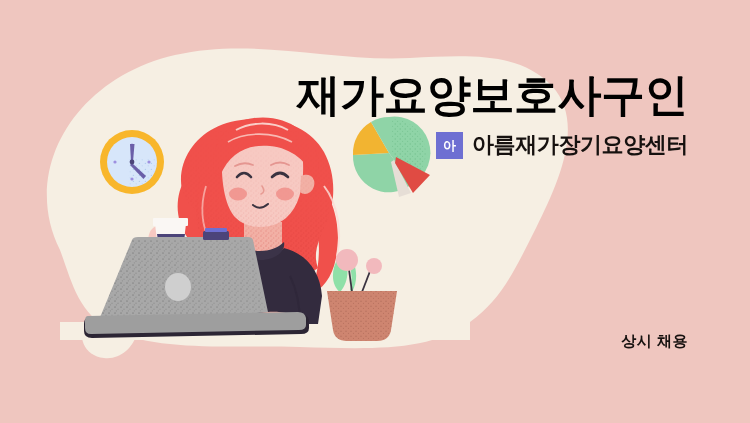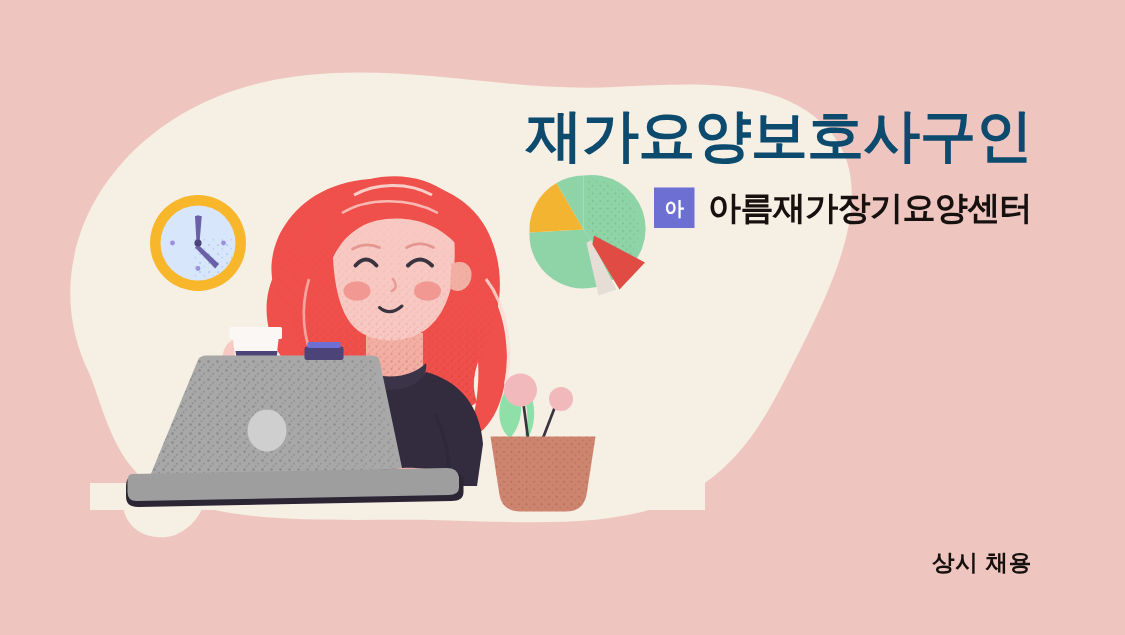--- a/index.html
+++ b/index.html
@@ -18,23 +18,23 @@
 
   
   .text-layer {
     position:absolute;
     right:62px;
     top:70px;
     text-align:right;
     z-index:30;
   }
   .headline {
-    font-size:38px;
+    font-size:44px;
     font-weight:bold;
-    color:#0c4a6e;
+    color:#000000;
     letter-spacing:-0.5px;
     line-height:1.12;
     white-space:nowrap;
   }
   .sub-row {
     display:flex;
     align-items:center;
     justify-content:flex-end;
     gap:9px;
     margin-top:11px;
@@ -54,21 +54,21 @@
     font-size:22px;
     font-weight:bold;
     color:#16110F;
     letter-spacing:-0.4px;
     white-space:nowrap;
     font-family:Liberation Serif, serif;
   }
   .tagline {
     position:absolute;
     right:62px;
-    bottom:38px;
+    bottom:72px;
     font-size:15px;
     font-weight:bold;
     color:#16110F;
     letter-spacing:0.5px;
     z-index:30;
   }
 </style>
 </head>
 <body>
 

